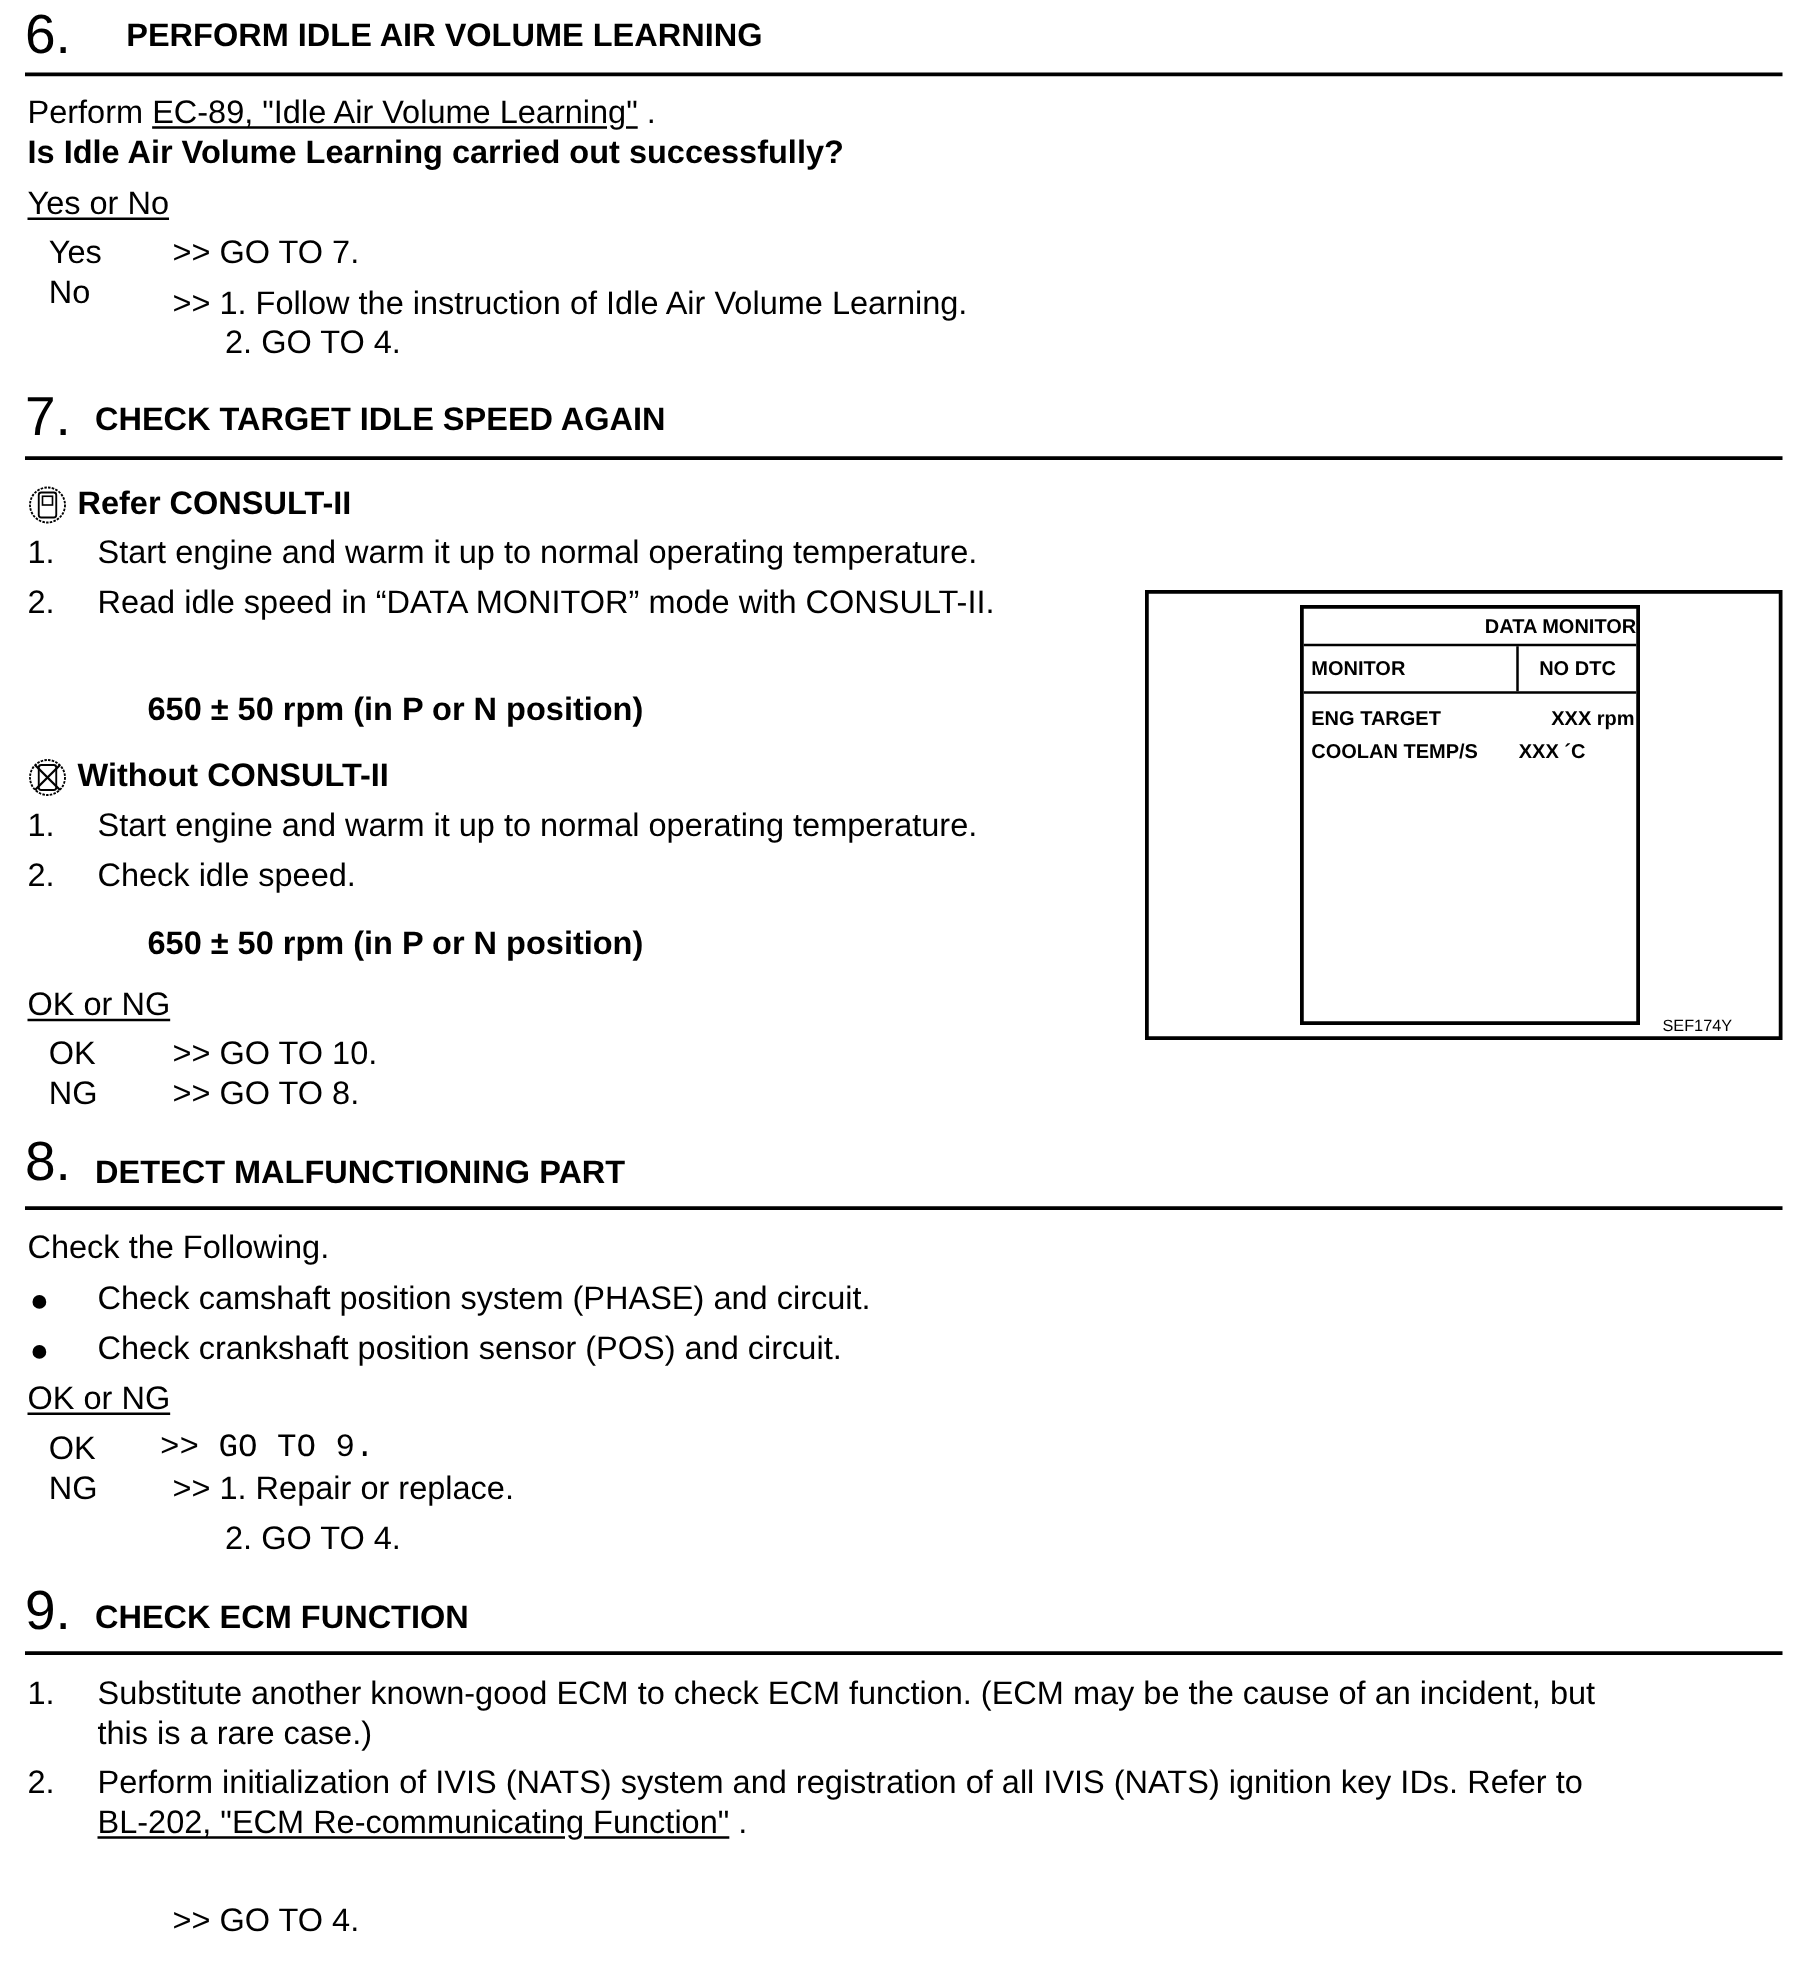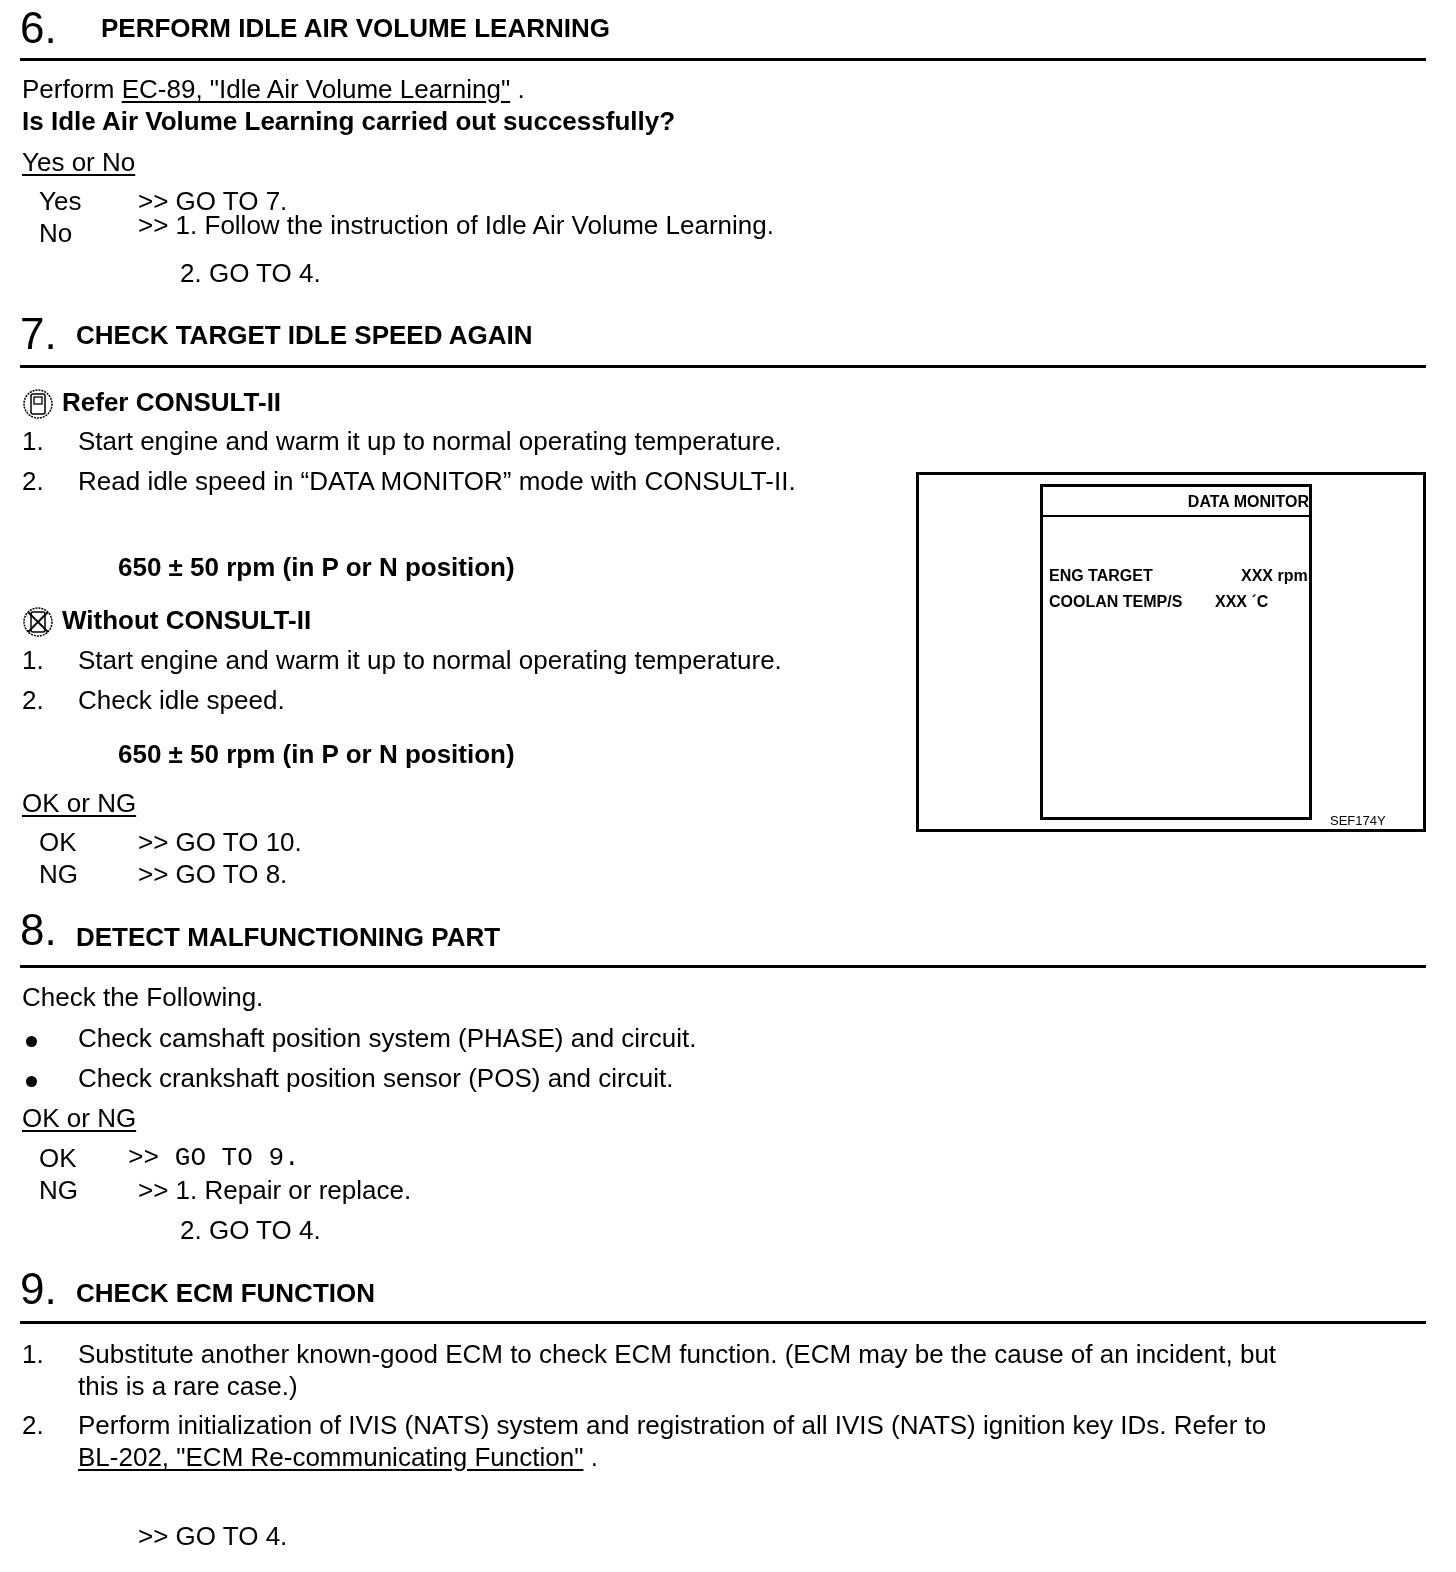--- a/index.html
+++ b/index.html
@@ -106,21 +106,21 @@
     <span>Perform</span>
     <span class="link">EC-89, "Idle Air Volume Learning"</span>
     <span>.</span>
   </div>
   <div class="abs txt bold" style="left:22px; top:108px;">Is Idle Air Volume Learning carried out successfully?</div>
   <div class="abs txt u" style="left:22px; top:149px;">Yes or No</div>
 
   <div class="abs txt" style="left:39px; top:188px;">Yes</div>
   <div class="abs txt" style="left:138px; top:188px;">&gt;&gt; GO TO 7.</div>
   <div class="abs txt" style="left:39px; top:220px;">No</div>
-  <div class="abs txt" style="left:138px; top:212px;">&gt;&gt; 1. Follow the instruction of Idle Air Volume Learning.</div>
+  <div class="abs txt" style="left:138px; top:229px;">&gt;&gt; 1. Follow the instruction of Idle Air Volume Learning.</div>
   <div class="abs txt" style="left:180px; top:260px;">2. GO TO 4.</div>
 </div>
 
 <div>
   <div class="abs step-num" style="left:20px; top:312px;">7.</div>
   <div class="abs step-title" style="left:76px; top:322px;">CHECK TARGET IDLE SPEED AGAIN</div>
   <div class="rule" style="top:365px;"></div>
 
   <svg class="icon-svg" style="left:22px; top:388px;" width="32" height="32" viewBox="0 0 32 32">
     <circle cx="16" cy="16" r="14" fill="none" stroke="#000" stroke-width="1.5" stroke-dasharray="2 1"></circle>
@@ -153,20 +153,24 @@
 
   <div class="abs txt u" style="left:22px; top:790px;">OK or NG</div>
   <div class="abs txt" style="left:39px; top:829px;">OK</div>
   <div class="abs txt" style="left:138px; top:829px;">&gt;&gt; GO TO 10.</div>
   <div class="abs txt" style="left:39px; top:861px;">NG</div>
   <div class="abs txt" style="left:138px; top:861px;">&gt;&gt; GO TO 8.</div>
 
   <div class="fig-frame"></div>
   <div class="monitor">
     <div class="mon-title">DATA MONITOR</div>
+    <div class="mon-head">
+      <div class="c1">MONITOR</div>
+      <div class="c2">NO DTC</div>
+    </div>
     <div class="mon-row" style="top:80px;">ENG TARGET</div>
     <div class="mon-row" style="top:80px; left:166px;margin-left:32px;">XXX rpm</div>
     <div class="mon-row" style="top:106px;">COOLAN TEMP/S</div>
     <div class="mon-row" style="top:106px; left:172px;">XXX ´C</div>
   </div>
   <div class="fig-id">SEF174Y</div>
 </div>
 
 <div>
   <div class="abs step-num" style="left:20px; top:908px;">8.</div>

